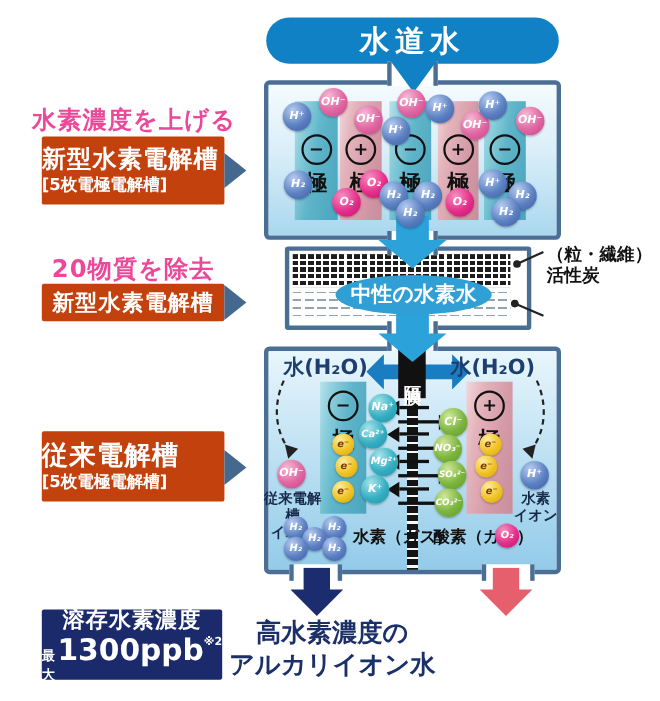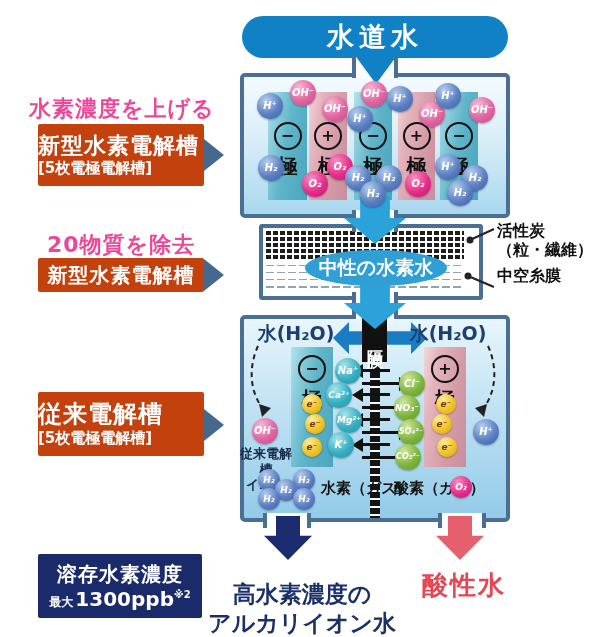--- a/index.html
+++ b/index.html
@@ -68,21 +68,21 @@
   .h2olabel{position:absolute;width:106px;text-align:center;font-size:19px;font-weight:bold;color:#1c3f70;z-index:8;white-space:nowrap;}
   .ionlabel{position:absolute;width:64px;text-align:center;font-size:13px;font-weight:bold;color:#16294a;z-index:8;line-height:1.2;}
   .gaslabel{position:absolute;font-size:15px;font-weight:bold;color:#111;z-index:8;white-space:nowrap;}
   .outtext{position:absolute;text-align:center;font-weight:bold;color:#1b3068;line-height:1.25;}
   .acidtext{position:absolute;text-align:center;font-weight:bold;color:#e64553;font-size:26px;letter-spacing:2px;}
   .navybox{position:absolute;left:38px;top:554px;width:164px;height:64px;background:#1b2a6b;color:#fff;border-radius:2px;
            display:flex;flex-direction:column;align-items:center;justify-content:center;}
   .navybox .l1{font-size:20px;font-weight:bold;letter-spacing:1px;}
   .navybox .l2{display:flex;align-items:baseline;margin-top:-1px;}
   .navybox .pre{font-size:12px;font-weight:bold;margin-right:2px;}
-  .navybox .val{font-size:20px;font-weight:bold;letter-spacing:0;}
+  .navybox .val{font-size:27px;font-weight:bold;letter-spacing:0;}
   .navybox .note{font-size:10px;font-weight:bold;align-self:flex-start;margin-top:2px;}
   svg.overlay{position:absolute;left:0;top:0;z-index:8;pointer-events:none;}
 </style>
 </head>
 <body>
 
 <div id="stage">
 
   <div class="bubble">
     <span>水道水</span>
@@ -140,25 +140,24 @@
 
   <div class="varrow" style="left:344px;top:196px;"></div>
 
   <div id="filterbox"></div>
   <div class="carbon"></div>
   <div class="fiber"></div>
   <div class="neutral">
     <span>中性の水素水</span>
   </div>
   <div class="ann" style="left:497px;top:221px;">
+    <div>（粒・繊維）</div>
     <div>活性炭</div>
-    <div>（粒・繊維）</div>
   </div>
   <div class="ann" style="left:497px;top:266px;">
-    <div>中空糸膜</div>
   </div>
 
   <div class="varrow" style="left:344px;top:281px;"></div>
 
   <div id="chamber2" class="chamber"></div>
 
   <div class="h2olabel" style="left:243px;top:321px;">水(H₂O)</div>
   <div class="h2olabel" style="left:395px;top:321px;">水(H₂O)</div>
 
   <div class="dblarrow"></div>
@@ -199,38 +198,41 @@
   <div class="ionarrow r" style="left:362px;top:406px;width:37px;"></div>
   <div class="ionarrow r" style="left:362px;top:431px;width:37px;"></div>
   <div class="ionarrow r" style="left:362px;top:456px;width:37px;"></div>
 
   <i class="ball b26 pkl" style="left:252px;top:418px;">OH⁻</i>
   <div class="ionlabel" style="left:234px;top:446px;">
     <div>従来電解槽</div>
     <div>イオン</div>
   </div>
   <i class="ball b26 blue" style="left:473px;top:419px;">H⁺</i>
+  <div class="ionlabel" style="left:455px;top:446px;">
+    <div>水素</div>
+    <div>イオン</div>
+  </div>
 
   <i class="ball b22 blue" style="left:258px;top:469px;">H₂</i>
   <i class="ball b22 blue" style="left:293px;top:469px;">H₂</i>
   <i class="ball b22 blue" style="left:275px;top:479px;">H₂</i>
   <i class="ball b22 blue" style="left:258px;top:488px;">H₂</i>
   <i class="ball b22 blue" style="left:293px;top:488px;">H₂</i>
   <div class="gaslabel" style="left:321px;top:479px;">水素（ガス）</div>
   <div class="gaslabel" style="left:394px;top:479px;">酸素（ガス）</div>
   <i class="ball b22 mag" style="left:450px;top:476px;">O₂</i>
 
   <div class="outarrow" style="left:264px;top:516px;background:#1b2d6e;"></div>
   <div class="outarrow" style="left:436px;top:516px;background:#e5606c;"></div>
 
-  <div class="outtext" style="left:192px;top:562px;width:220px;font-size:23px;margin-top:18px;">
+  <div class="outtext" style="left:192px;top:562px;width:220px;font-size:23px;">
     <div>高水素濃度の</div>
     <div>アルカリイオン水</div>
   </div>
-  <div class="acidtext" style="left:416px;top:568px;width:96px;">酸性水</div>
 
   <div class="navybox">
     <div class="l1">溶存水素濃度</div>
     <div class="l2">
       <span class="pre">最大</span>
       <span class="val">1300ppb</span>
       <span class="note">※2</span>
     </div>
   </div>
 

